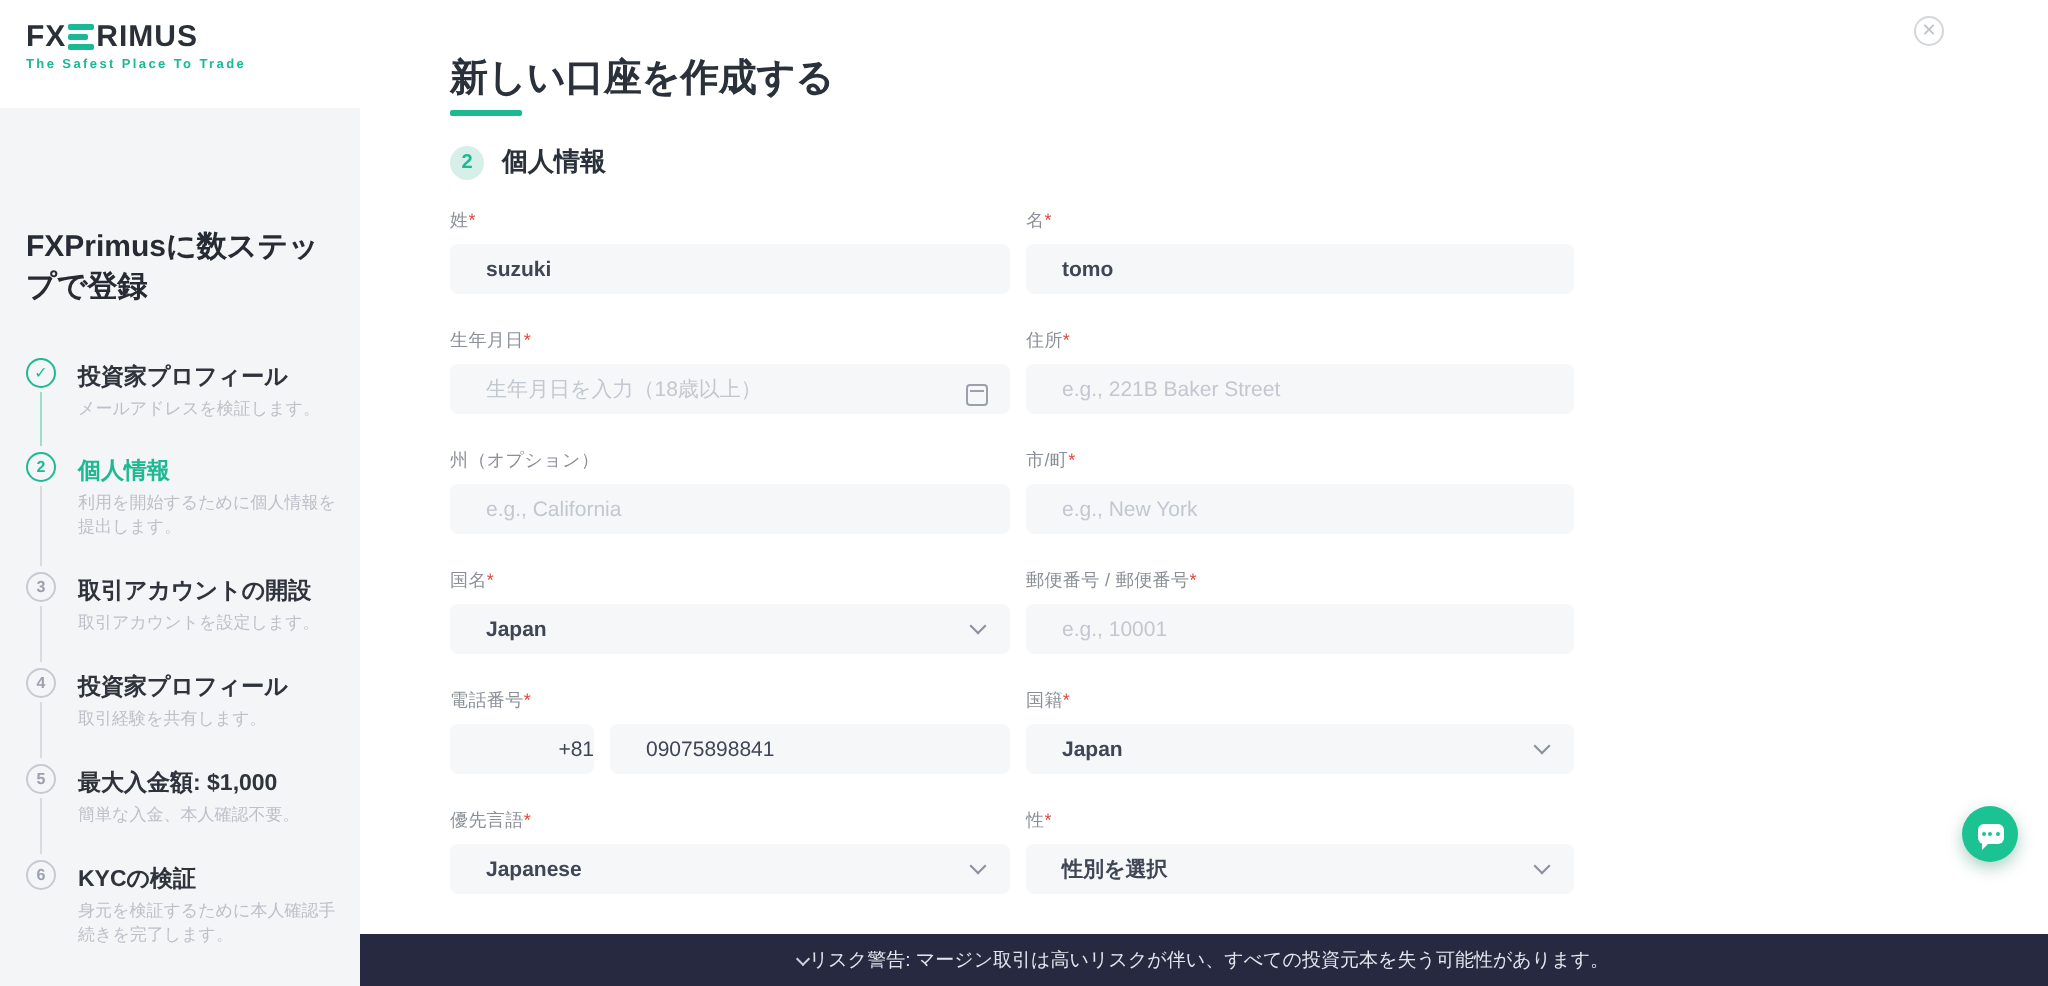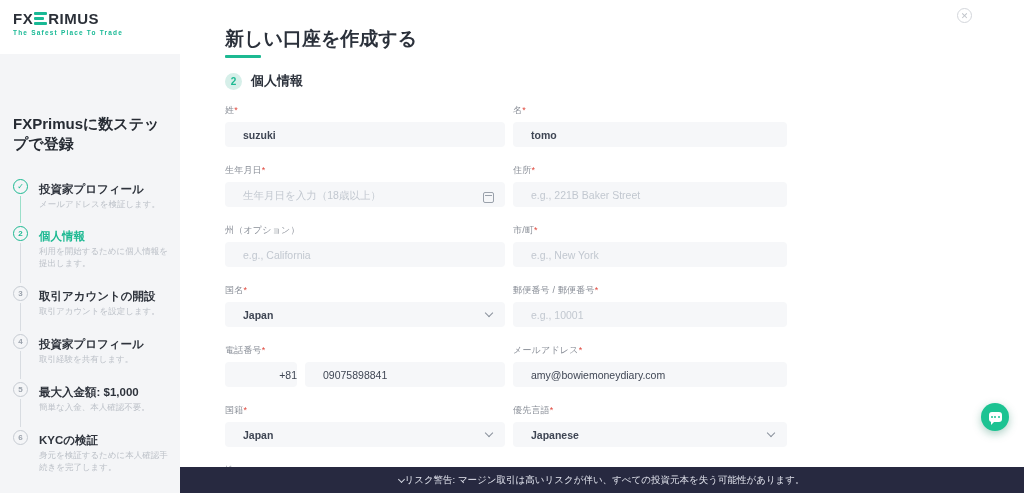--- a/index.html
+++ b/index.html
@@ -215,24 +215,20 @@
         <input class="tb" placeholder="e.g., 10001" style="">
       </div>
 
       <div>
         <label class="lbl">電話番号<span class="req">*</span></label>
         <div class="phone-row">
           <input class="tb phone-code" value="+81" style="">
           <input class="tb phone-num" value="09075898841" style="">
         </div>
       </div>
-      <div>
-        <label class="lbl">メールアドレス<span class="req">*</span></label>
-        <input class="tb" value="amy@bowiemoneydiary.com" style="">
-      </div>
 
       <div>
         <label class="lbl">国籍<span class="req">*</span></label>
         <div class="select">
           <span>Japan</span>
           <span class="chev"></span>
         </div>
       </div>
       <div>
         <label class="lbl">優先言語<span class="req">*</span></label>

